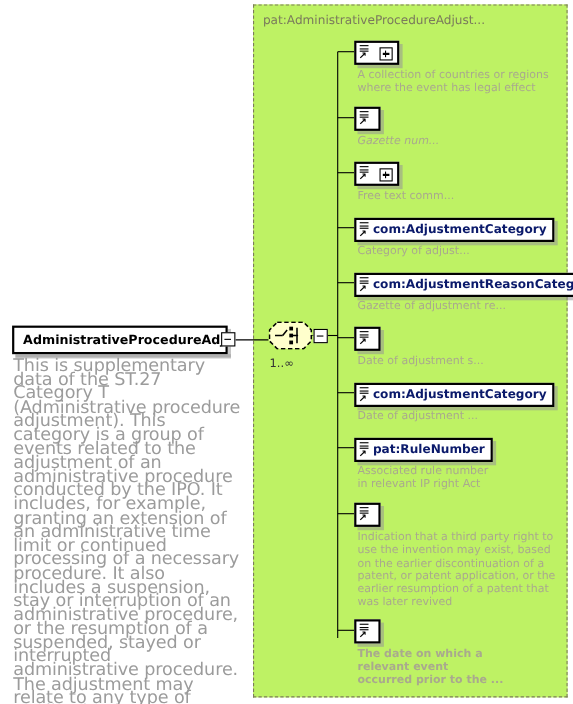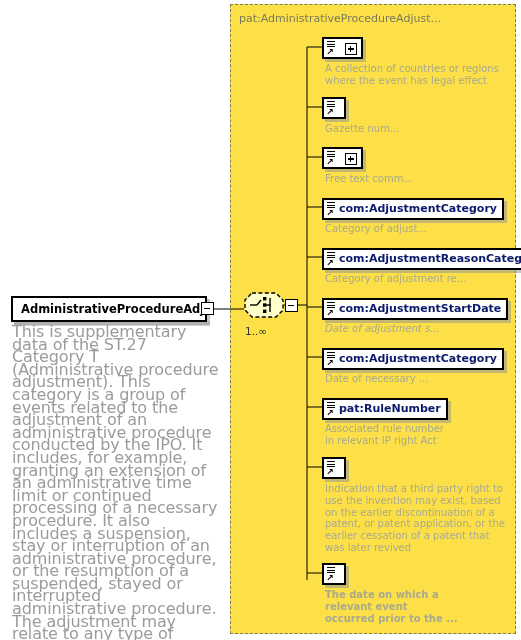--- a/index.html
+++ b/index.html
@@ -86,21 +86,21 @@
   #root-toggle { left: 201px; top: 302px; }
 
   
   .group-container {
     position: absolute;
     left: 230px;
     top: 4px;
     width: 286px;
     height: 630px;
     box-sizing: border-box;
-    background: #fde047;
+    background: #bef264;
     border: 1px dashed #7c7c5a;
   }
   .group-title {
     position: absolute;
     left: 8px;
     top: 7px;
     font-size: 11px;
     color: #7a7a5c;
     white-space: nowrap;
   }
@@ -269,68 +269,68 @@
             <i></i>
             <i></i>
           </span><span class="glyph-arrow">↗</span><span class="inline-plus"></span></div></div>
       <div class="child-doc" style="left: 325px; top: 63px; width: 190px;">A collection of countries or regions
 where the event has legal effect</div>
       <div class="child" style="left: 322px; top: 97px;"><div class="node-box"><span class="glyph-lines">
             <i></i>
             <i></i>
             <i></i>
           </span><span class="glyph-arrow">↗</span></div></div>
-      <div class="child-doc" style="left: 325px; top: 123px; width: 190px;">Gazette num...</div>
+      <div class="child-doc" style="left: 325px; top: 123px; width: 190px; font-style: italic;">Gazette num...</div>
       <div class="child" style="left: 322px; top: 147px;"><div class="node-box has-plus"><span class="glyph-lines">
             <i></i>
             <i></i>
             <i></i>
           </span><span class="glyph-arrow">↗</span><span class="inline-plus"></span></div></div>
       <div class="child-doc" style="left: 325px; top: 173px; width: 190px;">Free text comm...</div>
       <div class="child" style="left: 322px; top: 197px;"><div class="node-box"><span class="glyph-lines">
             <i></i>
             <i></i>
             <i></i>
           </span><span class="glyph-arrow">↗</span><span>com:AdjustmentCategory</span></div></div>
       <div class="child-doc" style="left: 325px; top: 223px; width: 190px;">Category of adjust...</div>
       <div class="child" style="left: 322px; top: 247px;"><div class="node-box"><span class="glyph-lines">
             <i></i>
             <i></i>
             <i></i>
           </span><span class="glyph-arrow">↗</span><span>com:AdjustmentReasonCatego...</span></div></div>
-      <div class="child-doc" style="left: 325px; top: 273px; width: 190px;">Category of adjustment re...</div>
+      <div class="child-doc" style="left: 325px; top: 273px; width: 190px;">Gazette of adjustment re...</div>
       <div class="child" style="left: 322px; top: 297px;"><div class="node-box"><span class="glyph-lines">
             <i></i>
             <i></i>
             <i></i>
-          </span><span class="glyph-arrow">↗</span><span>com:AdjustmentStartDate</span></div></div>
-      <div class="child-doc" style="left: 325px; top: 323px; width: 190px; font-style: italic;">Date of adjustment s...</div>
+          </span><span class="glyph-arrow">↗</span></div></div>
+      <div class="child-doc" style="left: 325px; top: 323px; width: 190px;">Date of adjustment s...</div>
       <div class="child" style="left: 322px; top: 347px;"><div class="node-box"><span class="glyph-lines">
             <i></i>
             <i></i>
             <i></i>
           </span><span class="glyph-arrow">↗</span><span>com:AdjustmentCategory</span></div></div>
-      <div class="child-doc" style="left: 325px; top: 373px; width: 190px;">Date of necessary ...</div>
+      <div class="child-doc" style="left: 325px; top: 373px; width: 190px;">Date of adjustment ...</div>
       <div class="child" style="left: 322px; top: 397px;"><div class="node-box"><span class="glyph-lines">
             <i></i>
             <i></i>
             <i></i>
           </span><span class="glyph-arrow">↗</span><span>pat:RuleNumber</span></div></div>
       <div class="child-doc" style="left: 325px; top: 423px; width: 190px;">Associated rule number
 in relevant IP right Act</div>
       <div class="child" style="left: 322px; top: 457px;"><div class="node-box"><span class="glyph-lines">
             <i></i>
             <i></i>
             <i></i>
           </span><span class="glyph-arrow">↗</span></div></div>
       <div class="child-doc" style="left: 325px; top: 483px; width: 190px;">Indication that a third party right to
 use the invention may exist, based
 on the earlier discontinuation of a
 patent, or patent application, or the
-earlier cessation of a patent that
+earlier resumption of a patent that
 was later revived</div>
       <div class="child" style="left: 322px; top: 563px;"><div class="node-box"><span class="glyph-lines">
             <i></i>
             <i></i>
             <i></i>
           </span><span class="glyph-arrow">↗</span></div></div>
       <div class="child-doc" style="left: 325px; top: 589px; width: 190px; font-weight: bold;">The date on which a
 relevant event
 occurred prior to the ...</div>
     </div>

